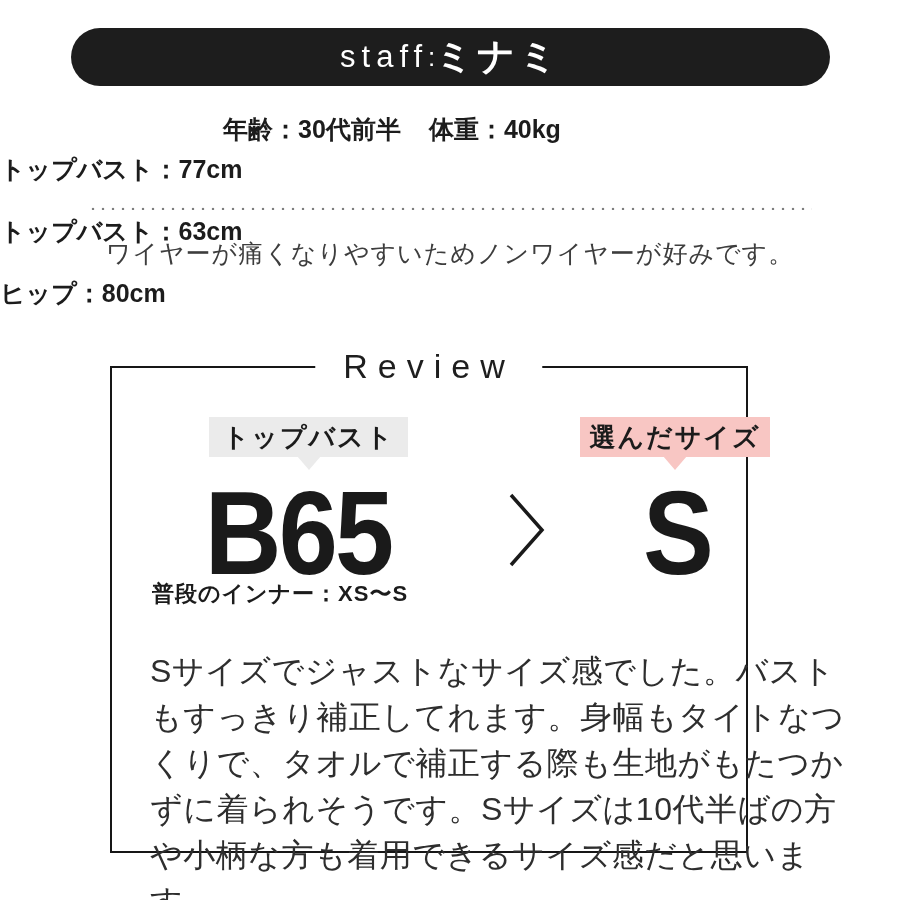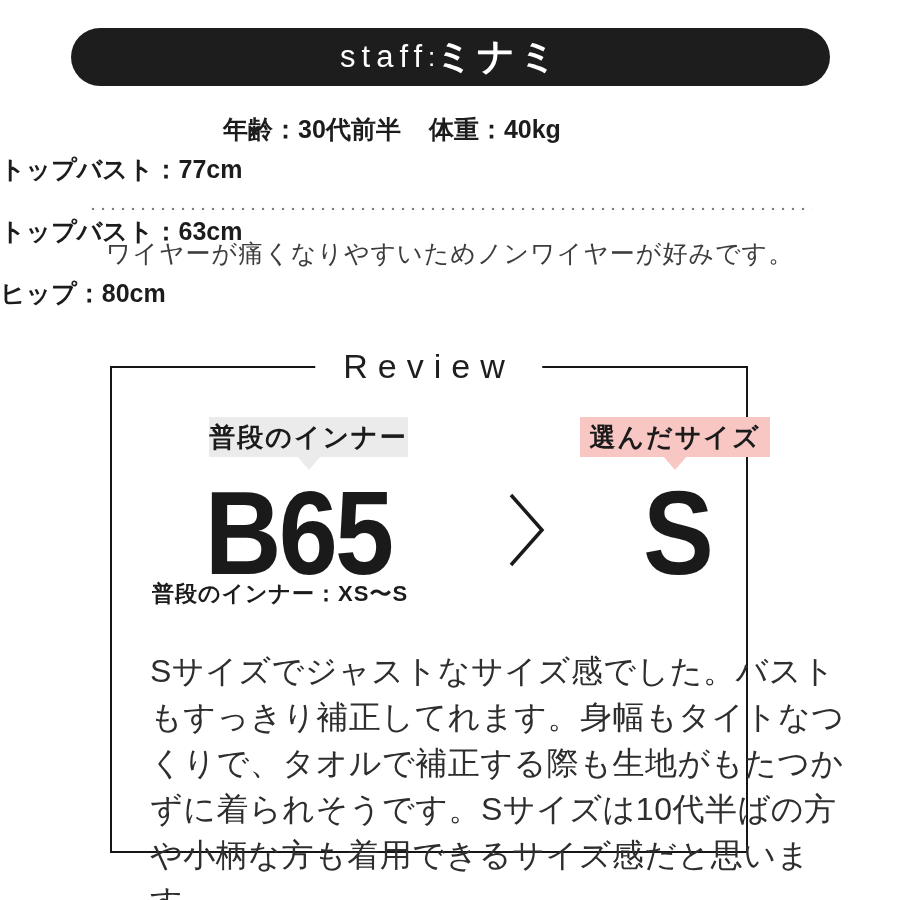--- a/index.html
+++ b/index.html
@@ -108,21 +108,21 @@
 <div class="abs dotted"></div>
 
 <div class="abs intro">
   <div>ワイヤーが痛くなりやすいためノンワイヤーが好みです。</div>
 </div>
 
 <div class="abs review-box">
   <div class="review-heading">Review</div>
 
   <div class="size-label label-usual">
-    <span>普段のインナー</span>
+    <span>トップバスト</span>
   </div>
   <div class="size-label label-chosen">
     <span>選んだサイズ</span>
   </div>
 
   <div class="big-size size-usual">B65</div>
 
   <svg class="chevron" width="36" height="74" viewBox="0 0 36 74">
     <polyline points="2,2 33,37 2,72" fill="none" stroke="#1a1a1a" stroke-width="3.5"></polyline>
   </svg>

